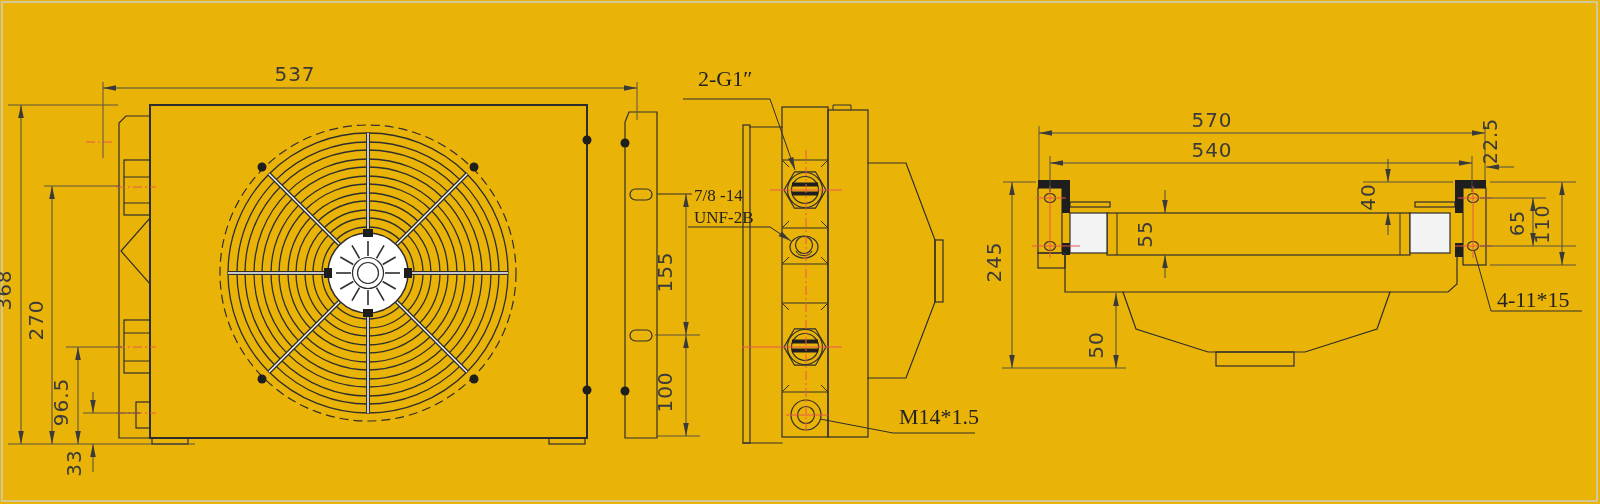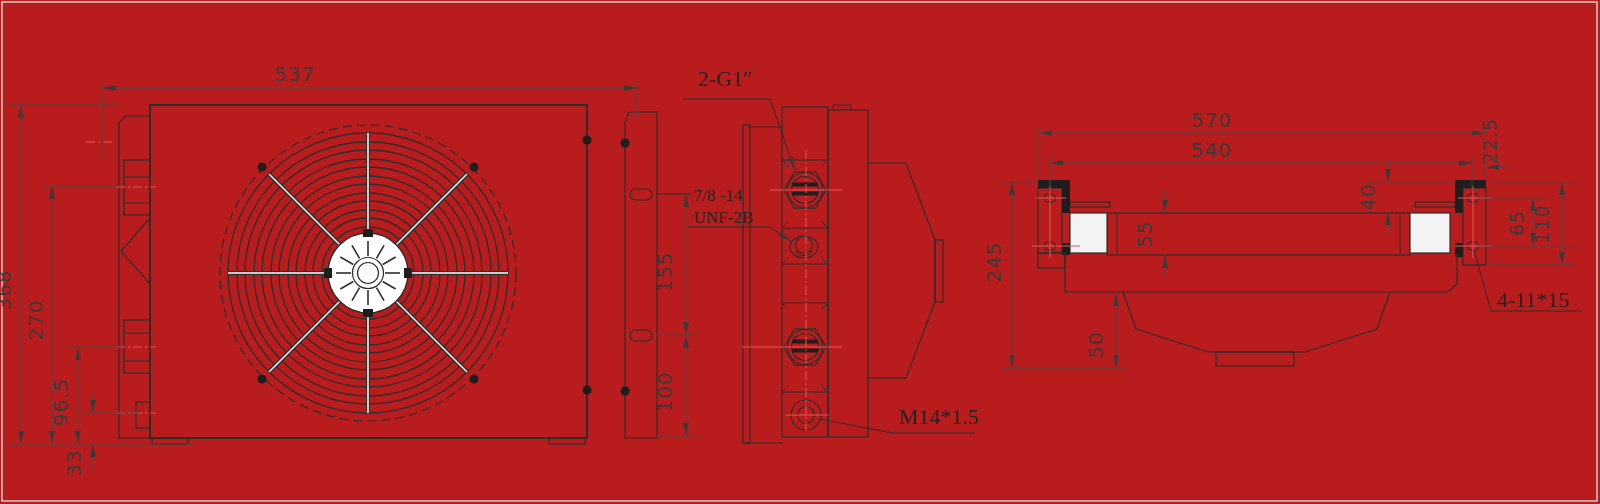--- a/index.html
+++ b/index.html
@@ -1,16 +1,16 @@
 <!DOCTYPE html>
 <html><head>
 <meta charset="utf-8">
 <style>
   html,body{margin:0;padding:0;background:#ffffff;}
-  #stage{position:relative;width:1600px;height:504px;background:#b91c1c;overflow:hidden;}
+  #stage{position:relative;width:1600px;height:504px;background:#eab308;overflow:hidden;}
   svg{position:absolute;left:0;top:0;}
   .ln{stroke:#2e2e2e;stroke-width:1.2;fill:none;stroke-linecap:square;}
   .thick{stroke:#2e2e2e;stroke-width:2;fill:none;}
   .thin{stroke:#2e2e2e;stroke-width:1;fill:none;}
   .ring{stroke:#2e2e2e;stroke-width:1.3;fill:none;}
   .dimln{stroke:#4a4a4a;stroke-width:1;fill:none;}
   .extln{stroke:#4a4a4a;stroke-width:0.9;fill:none;}
   .ah{fill:#3a3a3a;stroke:none;}
   .blk{fill:#1e1e1e;stroke:none;}
   .pad{fill:#f3f3f3;stroke:#2e2e2e;stroke-width:1.2;}

